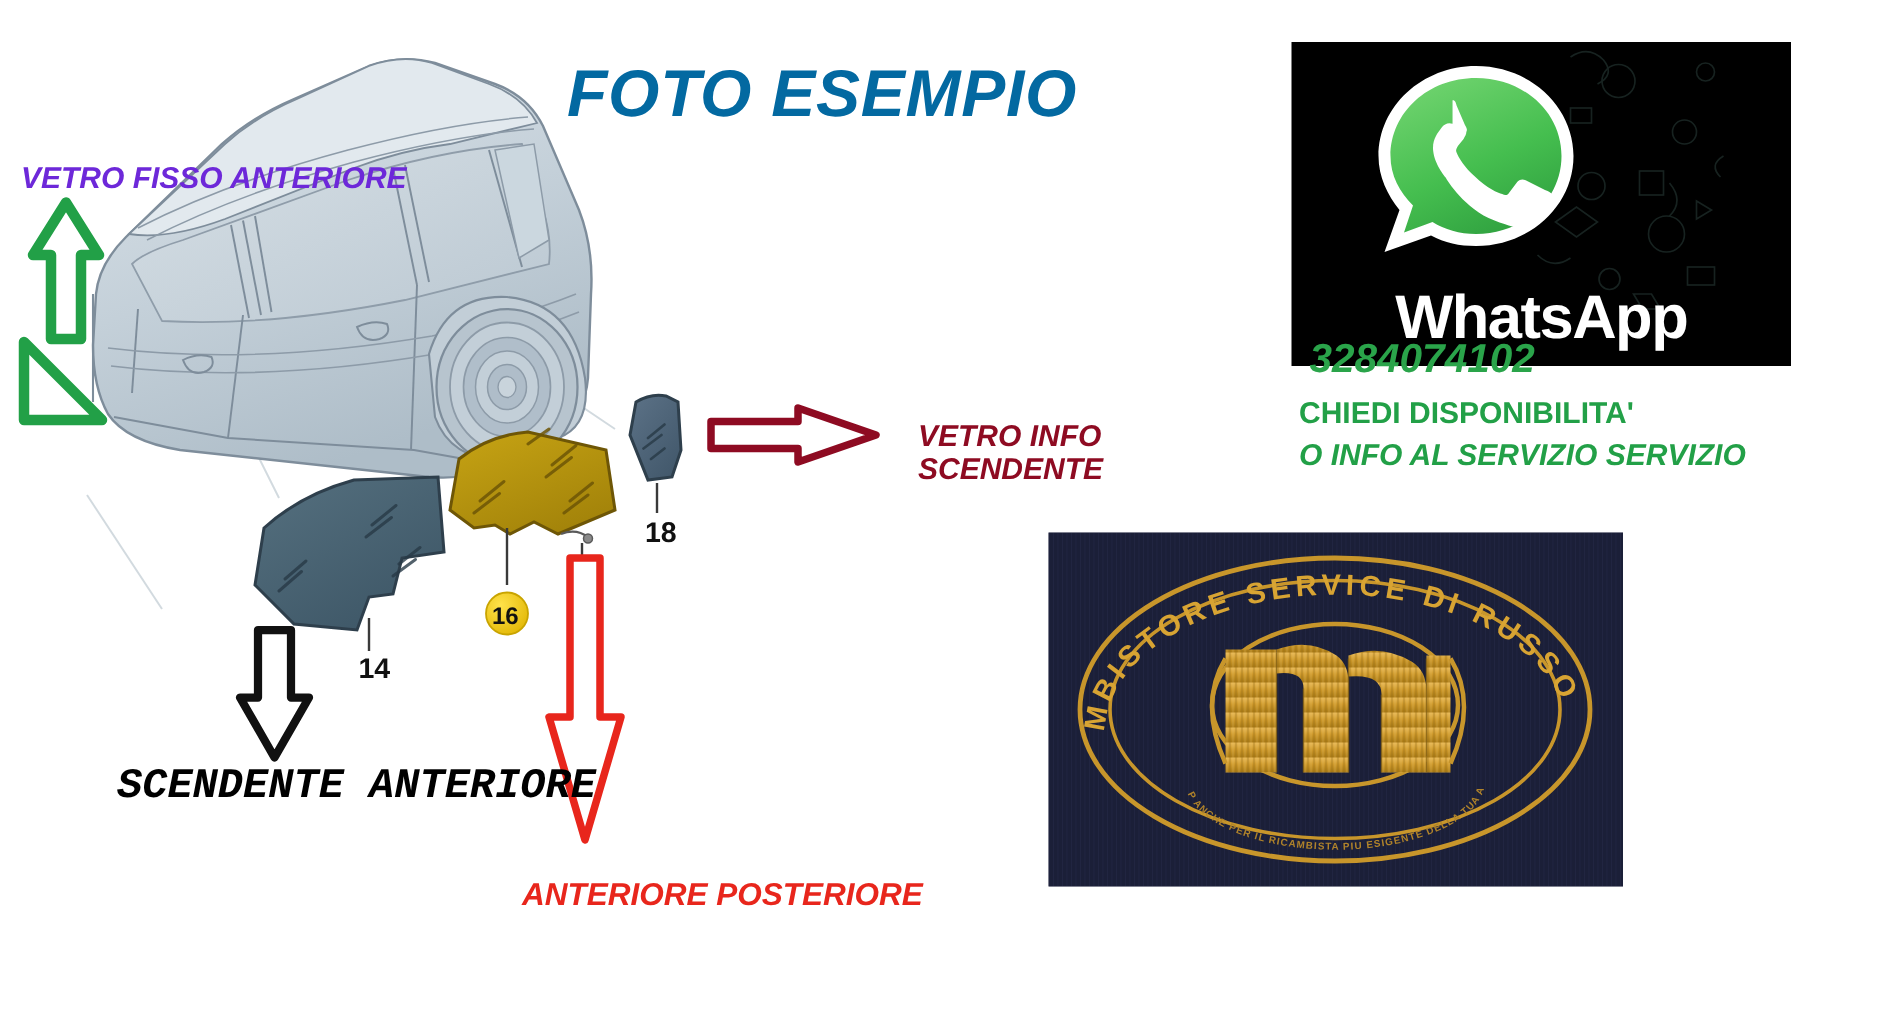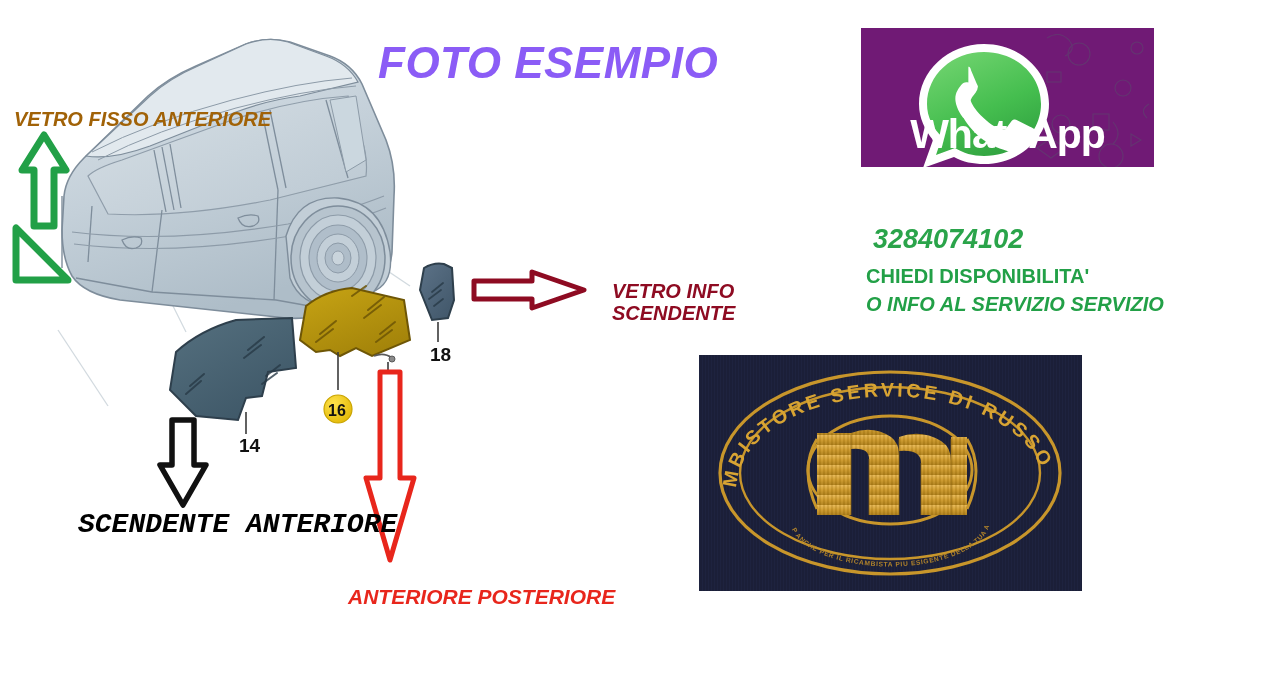--- a/index.html
+++ b/index.html
@@ -8,54 +8,54 @@
     width:1264px;height:678px;position:relative;overflow:hidden;
     font-family:"Liberation Sans","DejaVu Sans",sans-serif;
     background:#ffffff;
   }
   .abs{position:absolute;}
 
   
   #title{
     left:378px;top:38px;
     font-size:44px;font-weight:bold;font-style:italic;
-    color:#8b5cf6;letter-spacing:0.5px;white-space:nowrap;
+    color:#0369a1;letter-spacing:0.5px;white-space:nowrap;
   }
 
   
   #diagram{left:0px;top:0px;width:520px;height:470px;}
   #diagram svg{display:block;}
 
   
   .lbl{
     font-weight:bold;font-style:italic;white-space:nowrap;line-height:1.12;
   }
   #lbl-vfa{
-    left:14px;top:108px;font-size:20px;color:#a16207;
+    left:14px;top:108px;font-size:20px;color:#6d28d9;
   }
   #lbl-vfp{
     left:612px;top:280px;font-size:20px;color:#8E0B22;
   }
   #lbl-sa{
     left:78px;top:509px;font-size:28px;color:#000000;font-family:Liberation Mono, monospace;
   }
   #lbl-sp{
     left:348px;top:585px;font-size:21px;color:#E8261C;
   }
 
   
   #arrow-green{left:6px;top:130px;}
   #arrow-red-right{left:470px;top:268px;}
   #arrow-black-down{left:155px;top:415px;}
   #arrow-red-down{left:358px;top:368px;}
 
   
   #wa-banner{
-    left:861px;top:28px;width:293px;height:139px;
-    background:#701a75;overflow:hidden;
+    left:861px;top:28px;width:293px;height:216px;
+    background:#000000;overflow:hidden;padding-left:40px;
   }
   #wa-banner .wa-pattern{
     position:absolute;inset:0;opacity:.35;
   }
   #wa-logo{position:absolute;left:48px;top:10px;width:150px;height:140px;}
   #wa-word{
     position:absolute;left:0;right:0;bottom:9px;text-align:center;
     color:#ffffff;font-size:41px;font-weight:bold;letter-spacing:-1px;
     font-family:"Liberation Sans","DejaVu Sans",sans-serif;
   }

